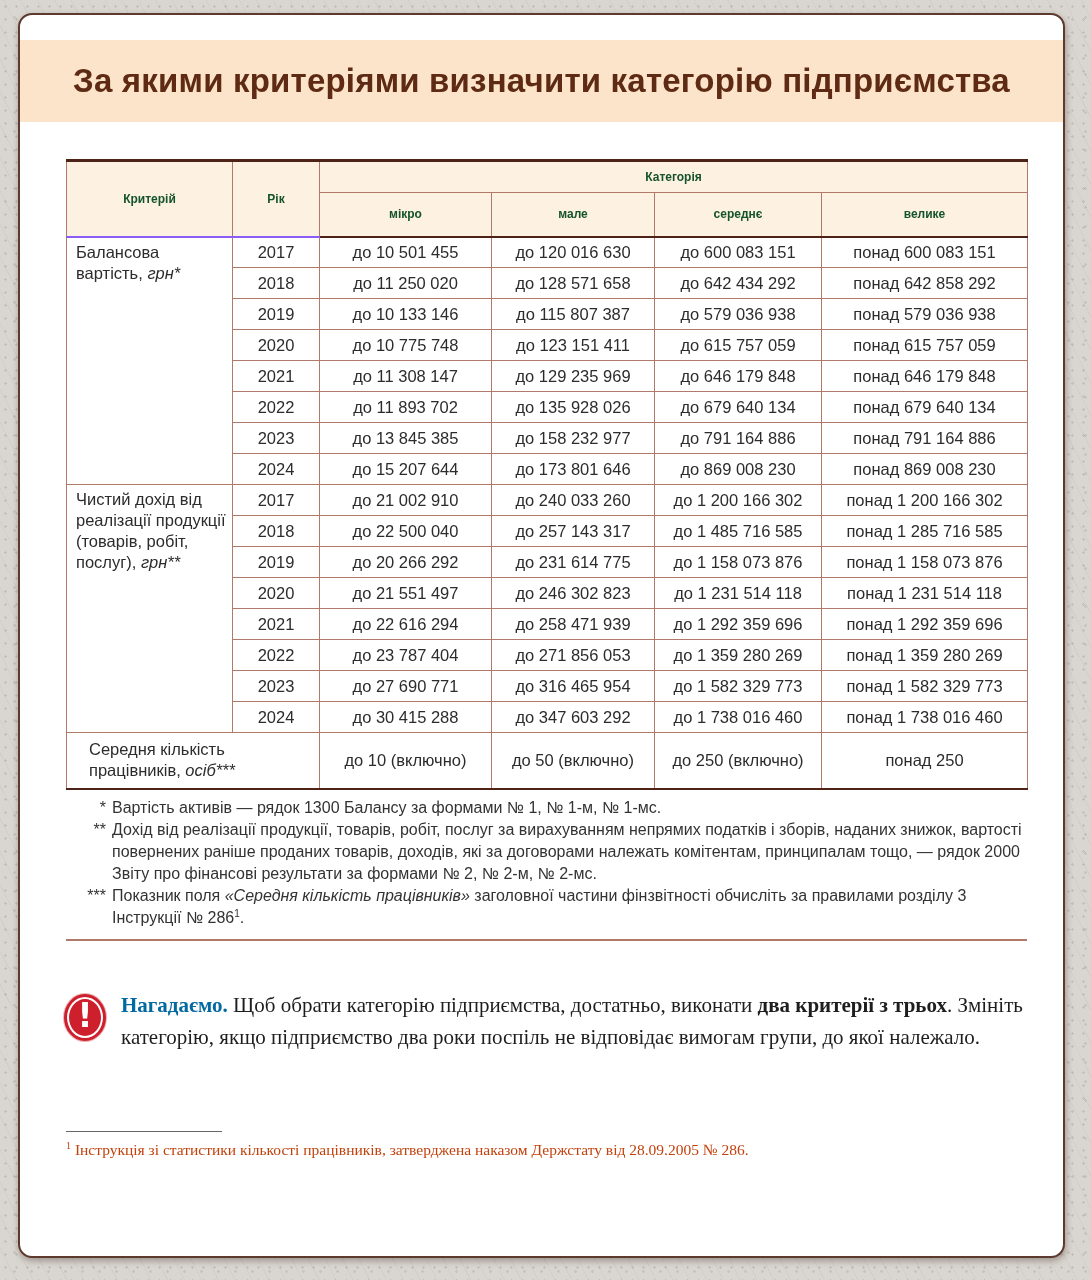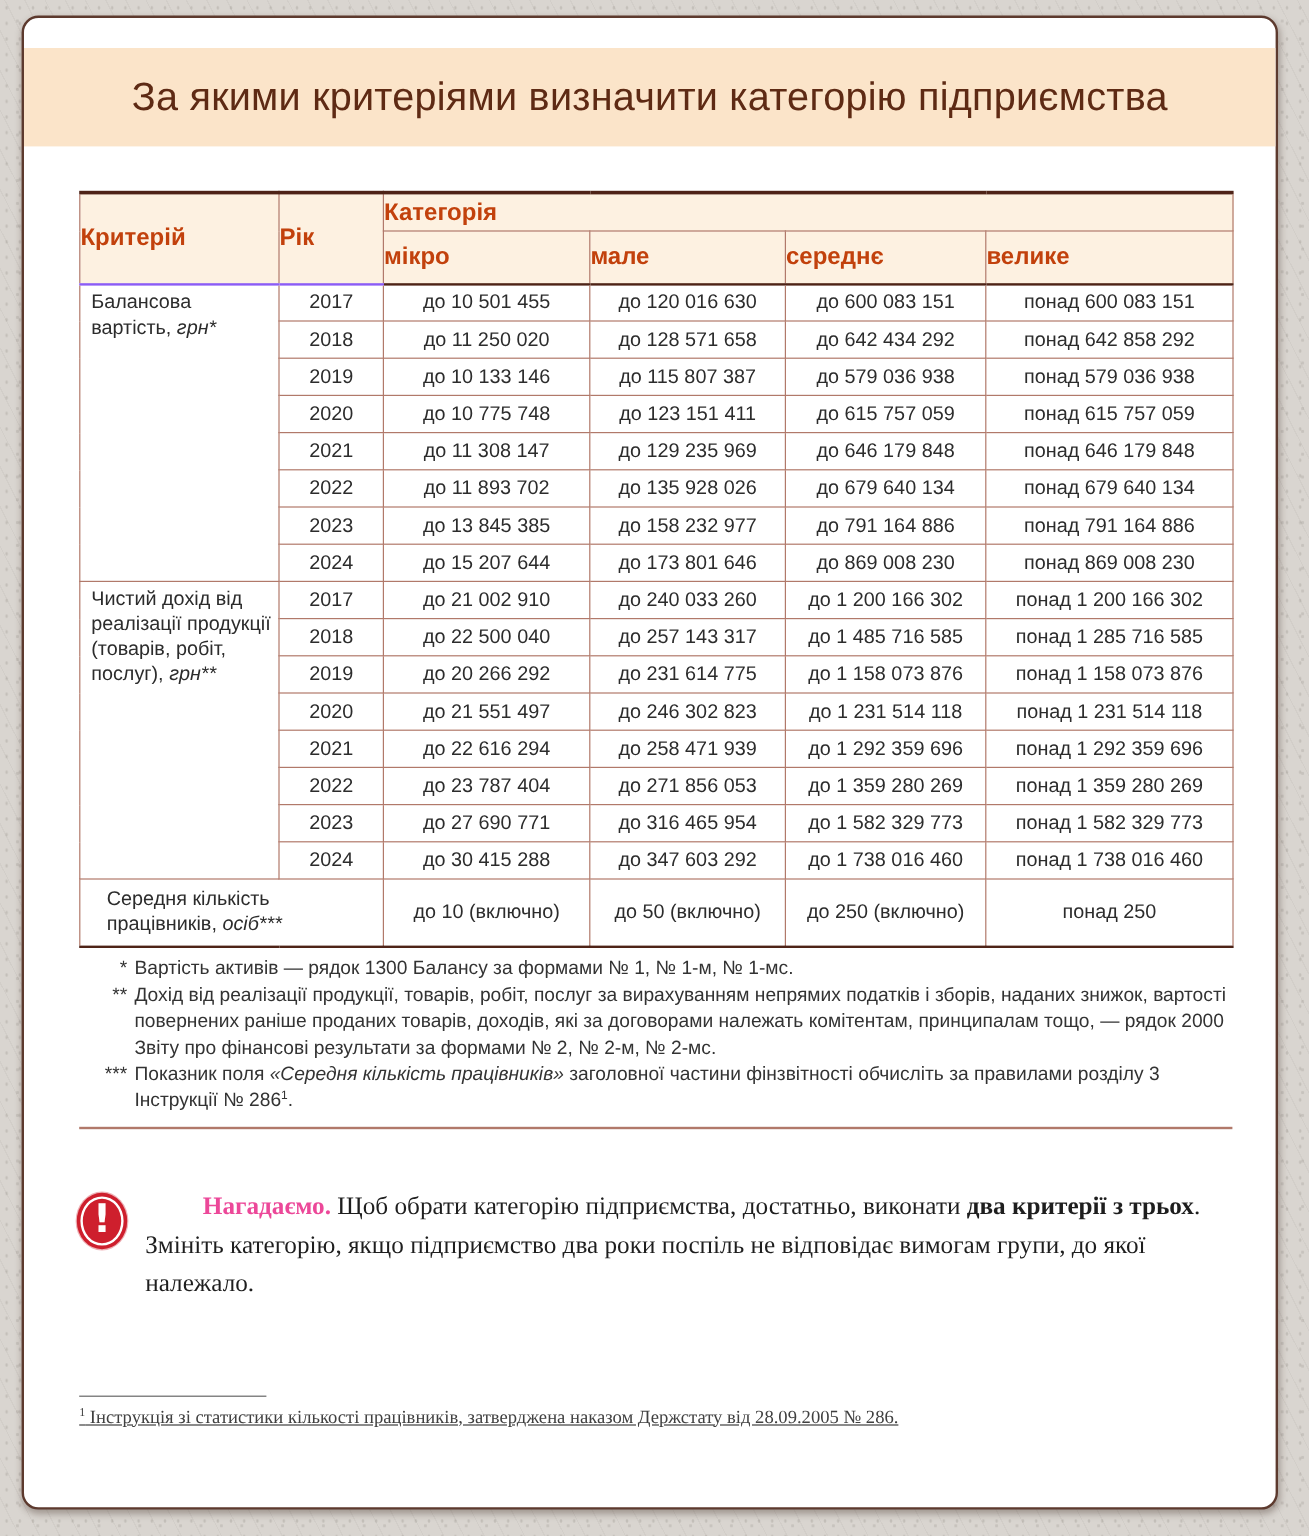--- a/index.html
+++ b/index.html
@@ -23,33 +23,33 @@
     overflow:hidden;
     box-shadow:1px 3px 6px rgba(55,35,25,.35);
   }
   .banner {
     margin-top:25px;
     background:#fbe4c9;
     height:82px;
     display:flex; align-items:center; justify-content:center;
   }
   .banner h1 {
-    font-size:33px; font-weight:normal; color:#5e2a14; letter-spacing:.2px;
+    font-size:33px; font-weight:bold; color:#5e2a14; letter-spacing:.2px;
   }
   .table-wrap { margin:37px 36px 0 46px; }
   table {
     border-collapse:collapse; table-layout:fixed; width:961px;
     font-size:16.5px; color:#2c2c2c;
     border-top:3px solid #4e2317;
     border-bottom:2px solid #4e2317;
   }
   th, td { border:1px solid #b1796a; }
   thead th {
-    background:#fdf1e1; color:#c2410c; font-weight:bold; font-size:20px;
-    text-align:left;
+    background:#fdf1e1; color:#14532d; font-weight:bold; font-size:12px;
+    text-align:center;
   }
   thead tr:first-child th { height:32px; }
   thead tr:last-child th { height:44px; }
   th.hdr-span2 { border-bottom:2px solid #8b5cf6; }
   thead tr:last-child th { border-bottom:2px solid #4e2317; }
   tbody td { height:31px; text-align:center; white-space:nowrap; vertical-align:middle; }
   td.crit {
     text-align:left; vertical-align:top;
     padding:4px 6px 0 9px; line-height:21px; white-space:normal;margin-top:32px;
   }
@@ -83,26 +83,26 @@
     display:flex; align-items:center; justify-content:center;
     color:#ffffff; font-weight:bold; font-size:33px;
     font-family:"DejaVu Sans", sans-serif;
     padding-bottom:3px;
   }
   .reminder-text {
     font-family:"Liberation Serif", serif;
     font-size:21px; line-height:32px; color:#1e1e1e;
     max-width:914px;
   }
-  .reminder-text .lead { color:#ec4899; font-weight:bold;margin-left:48px; }
+  .reminder-text .lead { color:#0369a1; font-weight:bold; }
   .reminder-text b { font-weight:bold; }
   .footer-note {
     margin:78px 36px 0 46px;
     font-family:"Liberation Serif", serif;
-    font-size:15.5px; color:#404040;text-decoration:underline;
+    font-size:15.5px; color:#c2410c;
   }
   .footer-note .rule { width:156px; border-top:1px solid #666; margin-bottom:9px; }
 </style>
 </head>
 <body>
 
 <div class="card">
 
   <div class="banner">
     <h1>За якими критеріями визначити категорію підприємства</h1>

